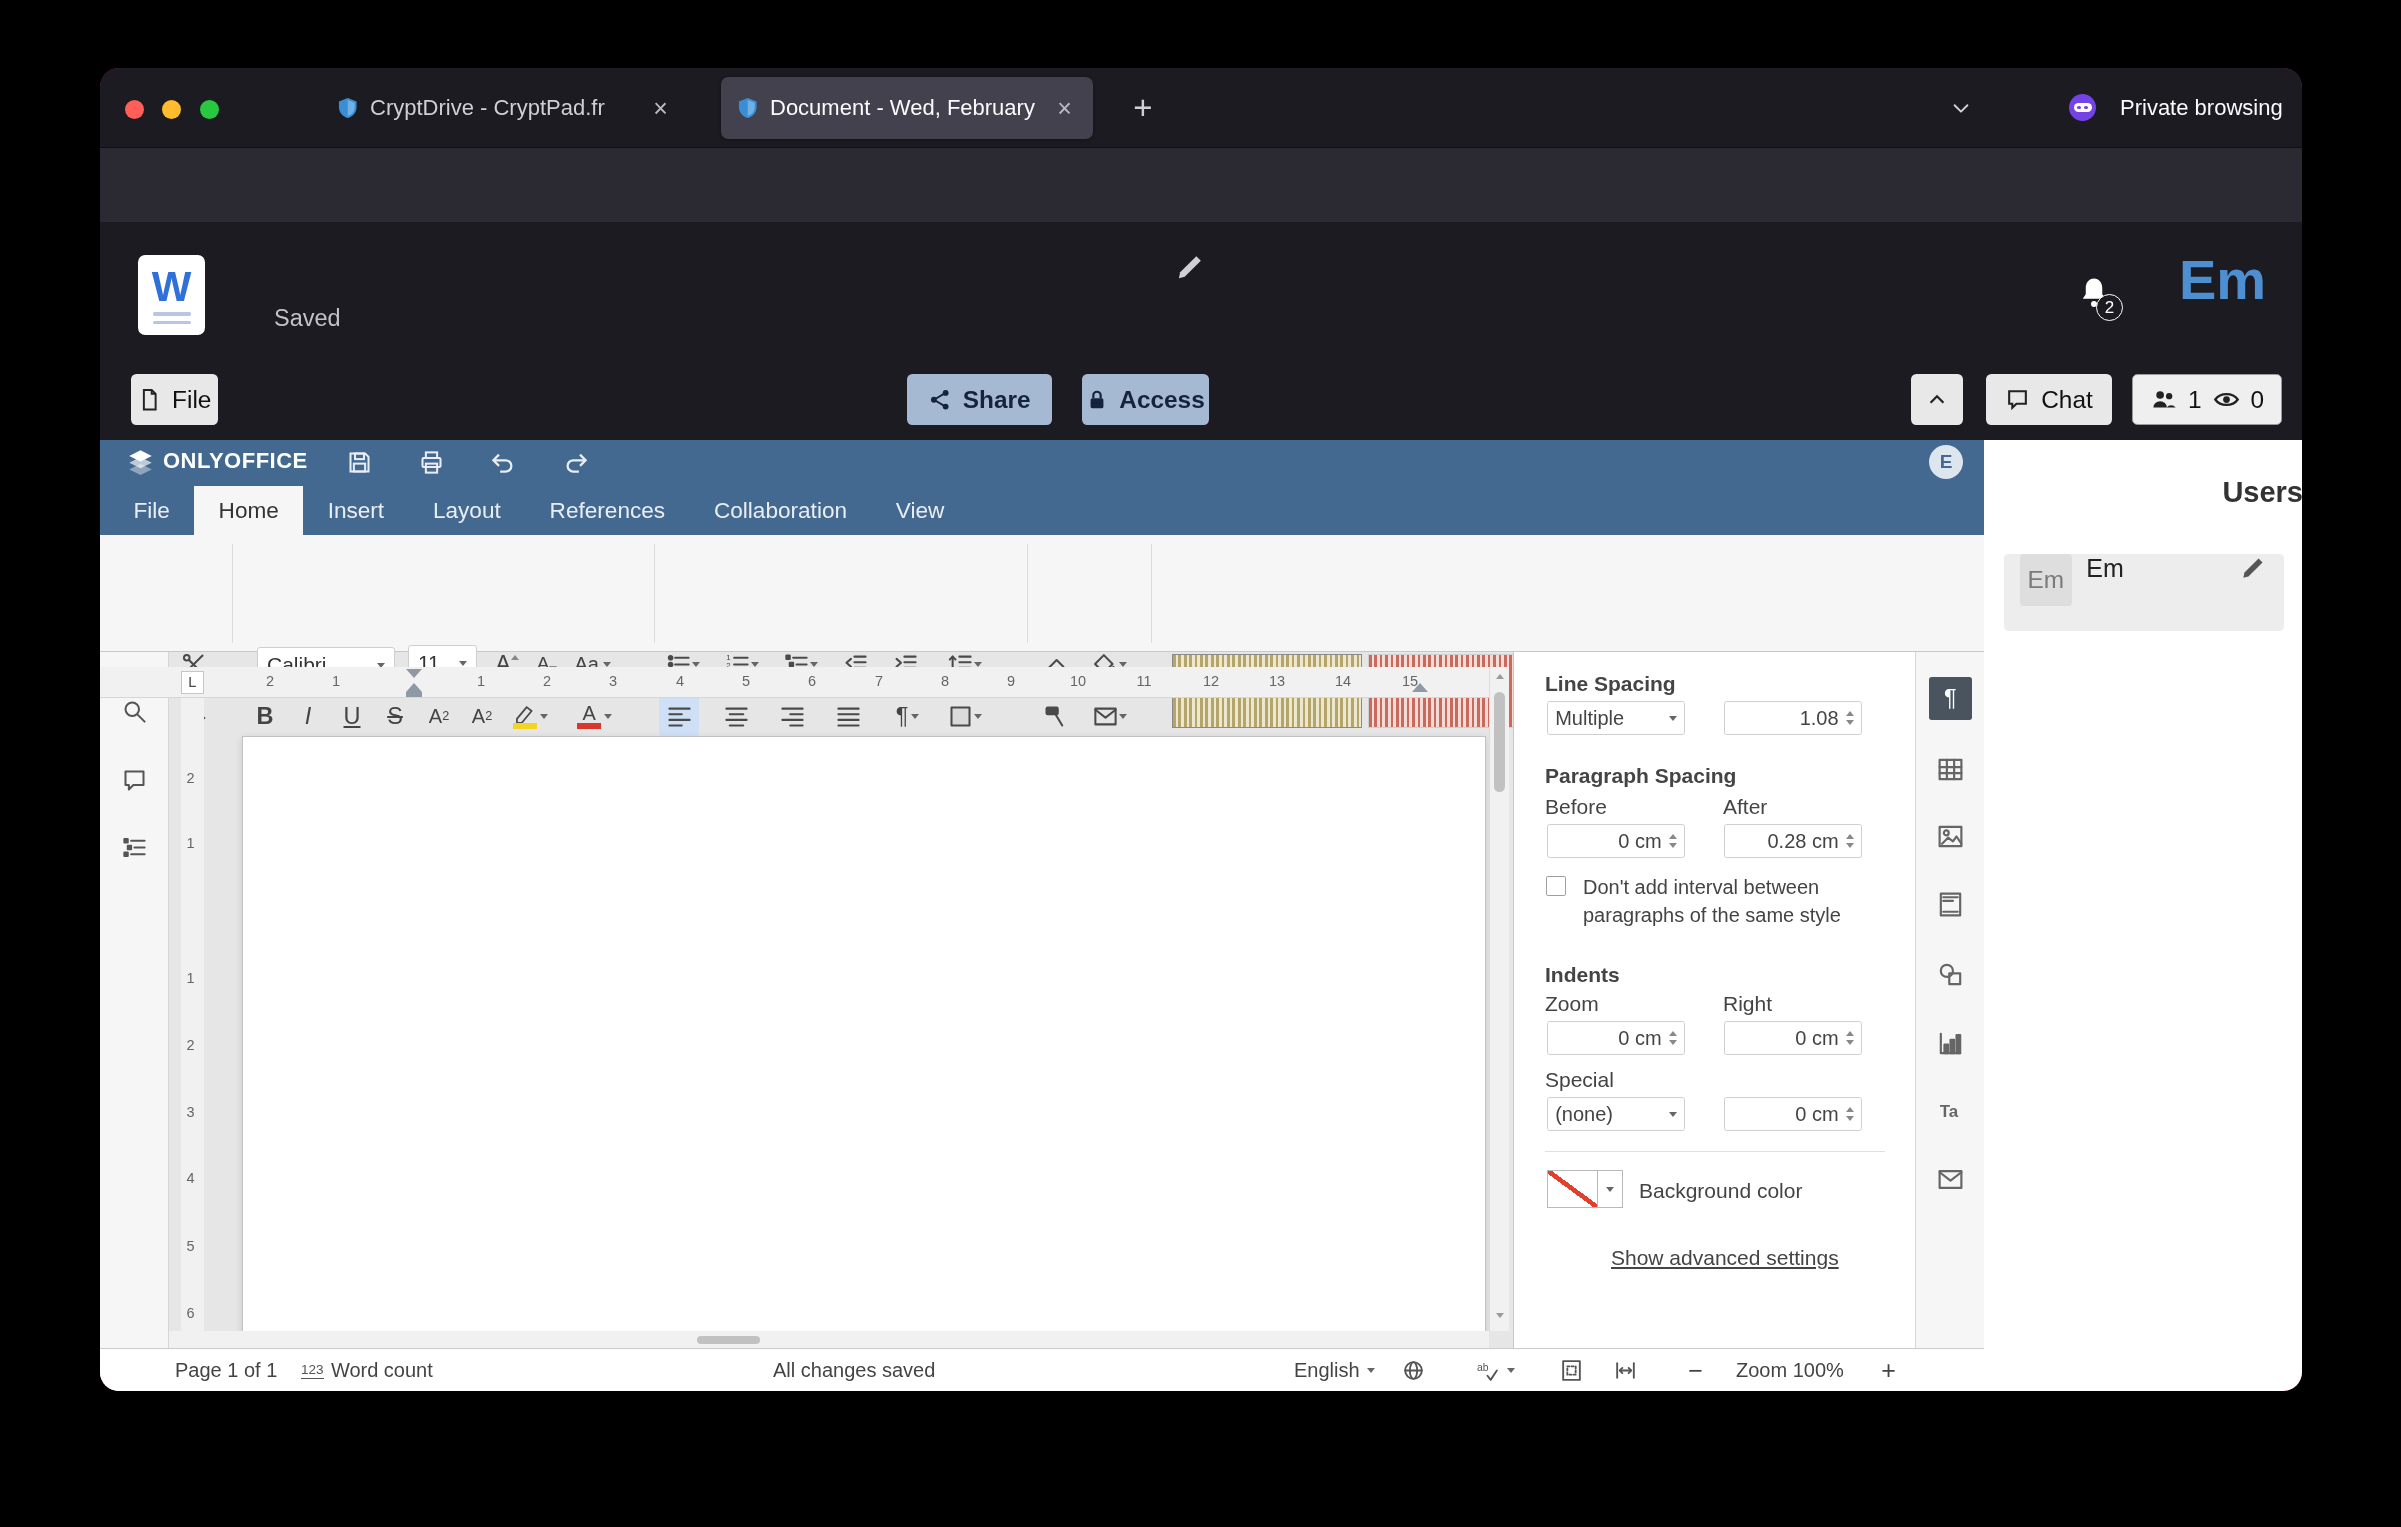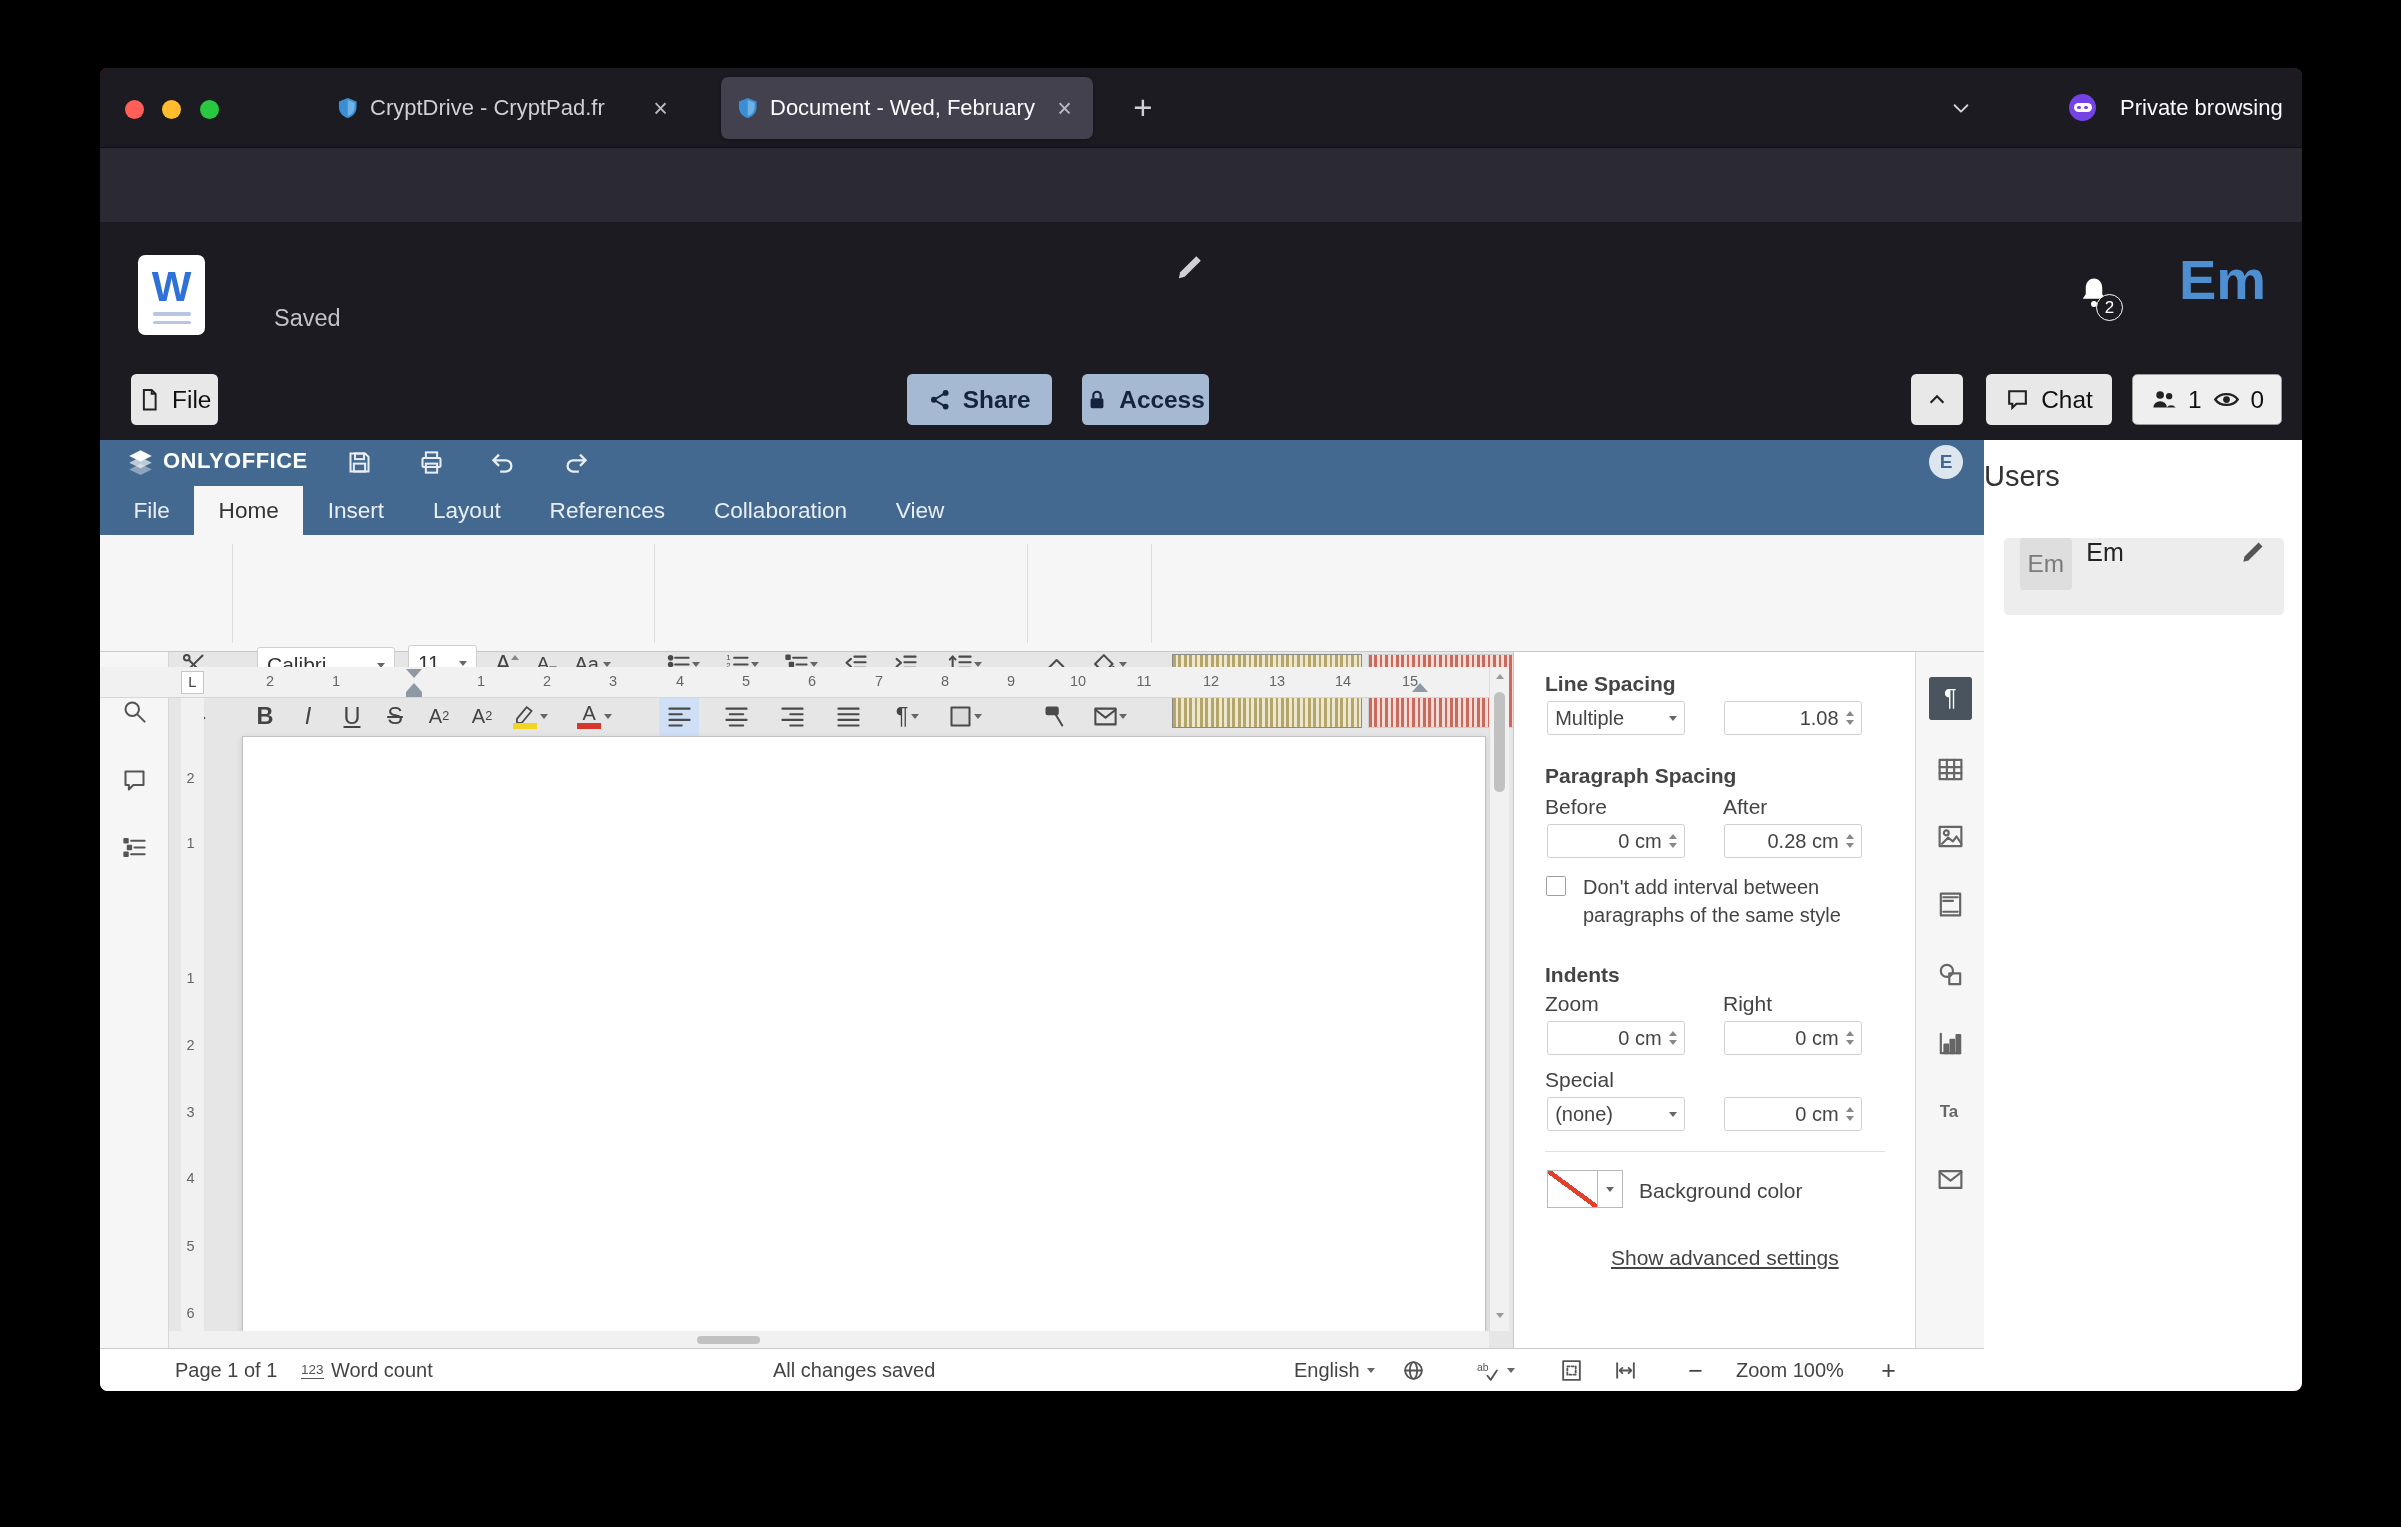--- a/index.html
+++ b/index.html
@@ -2,21 +2,21 @@
 <html style="font-size:14.5px"><head>
 <meta charset="utf-8">
 <style>
   *{margin:0;padding:0;box-sizing:border-box}
   html,body{width:2401px;height:1527px;background:#000;font-family:"Liberation Sans",sans-serif;overflow:hidden}
   .abs{position:absolute}
   .row{display:flex;}
   .ctr{display:flex;align-items:center;justify-content:center}
 
   
-  #window{position:absolute;left:100px;top:68px;width:2202px;height:1323px;border-radius:8px;overflow:hidden;
+  #window{position:absolute;left:100px;top:68px;width:2202px;height:1323px;border-radius:19px;overflow:hidden;
           background:#be185d;box-shadow:0 27px 81px rgba(0,0,0,.75)}
 
   
   #tabbar{position:absolute;left:0;top:0;width:2202px;height:80px;background:#1c1b22;border-bottom:0.9px solid #0f0e13}
   .tlight{position:absolute;top:32px;width:19px;height:19px;border-radius:50%}
   .tab{position:absolute;top:9px;height:62px;border-radius:7.2px;display:flex;align-items:center;padding:0 14.5px;color:#cfcfd6;font-size:22px}
   .tab.active{background:#42414d;color:#fbfbfe;box-shadow:0 0.9px 3.6px rgba(0,0,0,.4)}
   .tab .ttl{white-space:nowrap;overflow:hidden;max-width:271px;margin:0 12.7px 0 11px;flex:1}
   .tab .x{font-size:25px;color:#b9b9c2;padding:0 3.6px}
   .bi{stroke:#d4d4da;fill:none;stroke-width:2;stroke-linecap:round;stroke-linejoin:round}
@@ -821,21 +821,21 @@
       <div class="sbit" style="left:1636px">
           <span>Zoom 100%</span>
         </div>
       <div class="sbit ctr" style="left:1772px;width:33px;font-size:25px;justify-content:center">
           <span>+</span>
         </div>
     </div>
   </div>
 
   <div id="usersbar">
-    <div style="text-align:left;margin-top:20px;font-size:29px;font-weight:normal;color:#333">Users</div>
+    <div style="text-align:right;margin-top:36px;font-size:29px;font-weight:bold;color:#333">Users</div>
     <div class="row" style="margin:45px auto 0;width:280px;height:77px;background:#ededed;border-radius:4.5px;padding:0 16.3px;gap:14.5px">
       <div class="ctr" style="width:52px;height:52px;background:#dedede;border-radius:3.6px;color:#7a7a7a;font-size:24.4px">Em</div>
       <span style="font-size:25px;color:#222;flex:1">Em</span>
       <svg width="27" height="27" viewBox="0 0 24 24">
           <path d="M3 21 l4.5 -1 L20 7.5 16.5 4 4 16.5 z" fill="#555"></path>
         </svg>
     </div>
   </div>
 
 </div>

